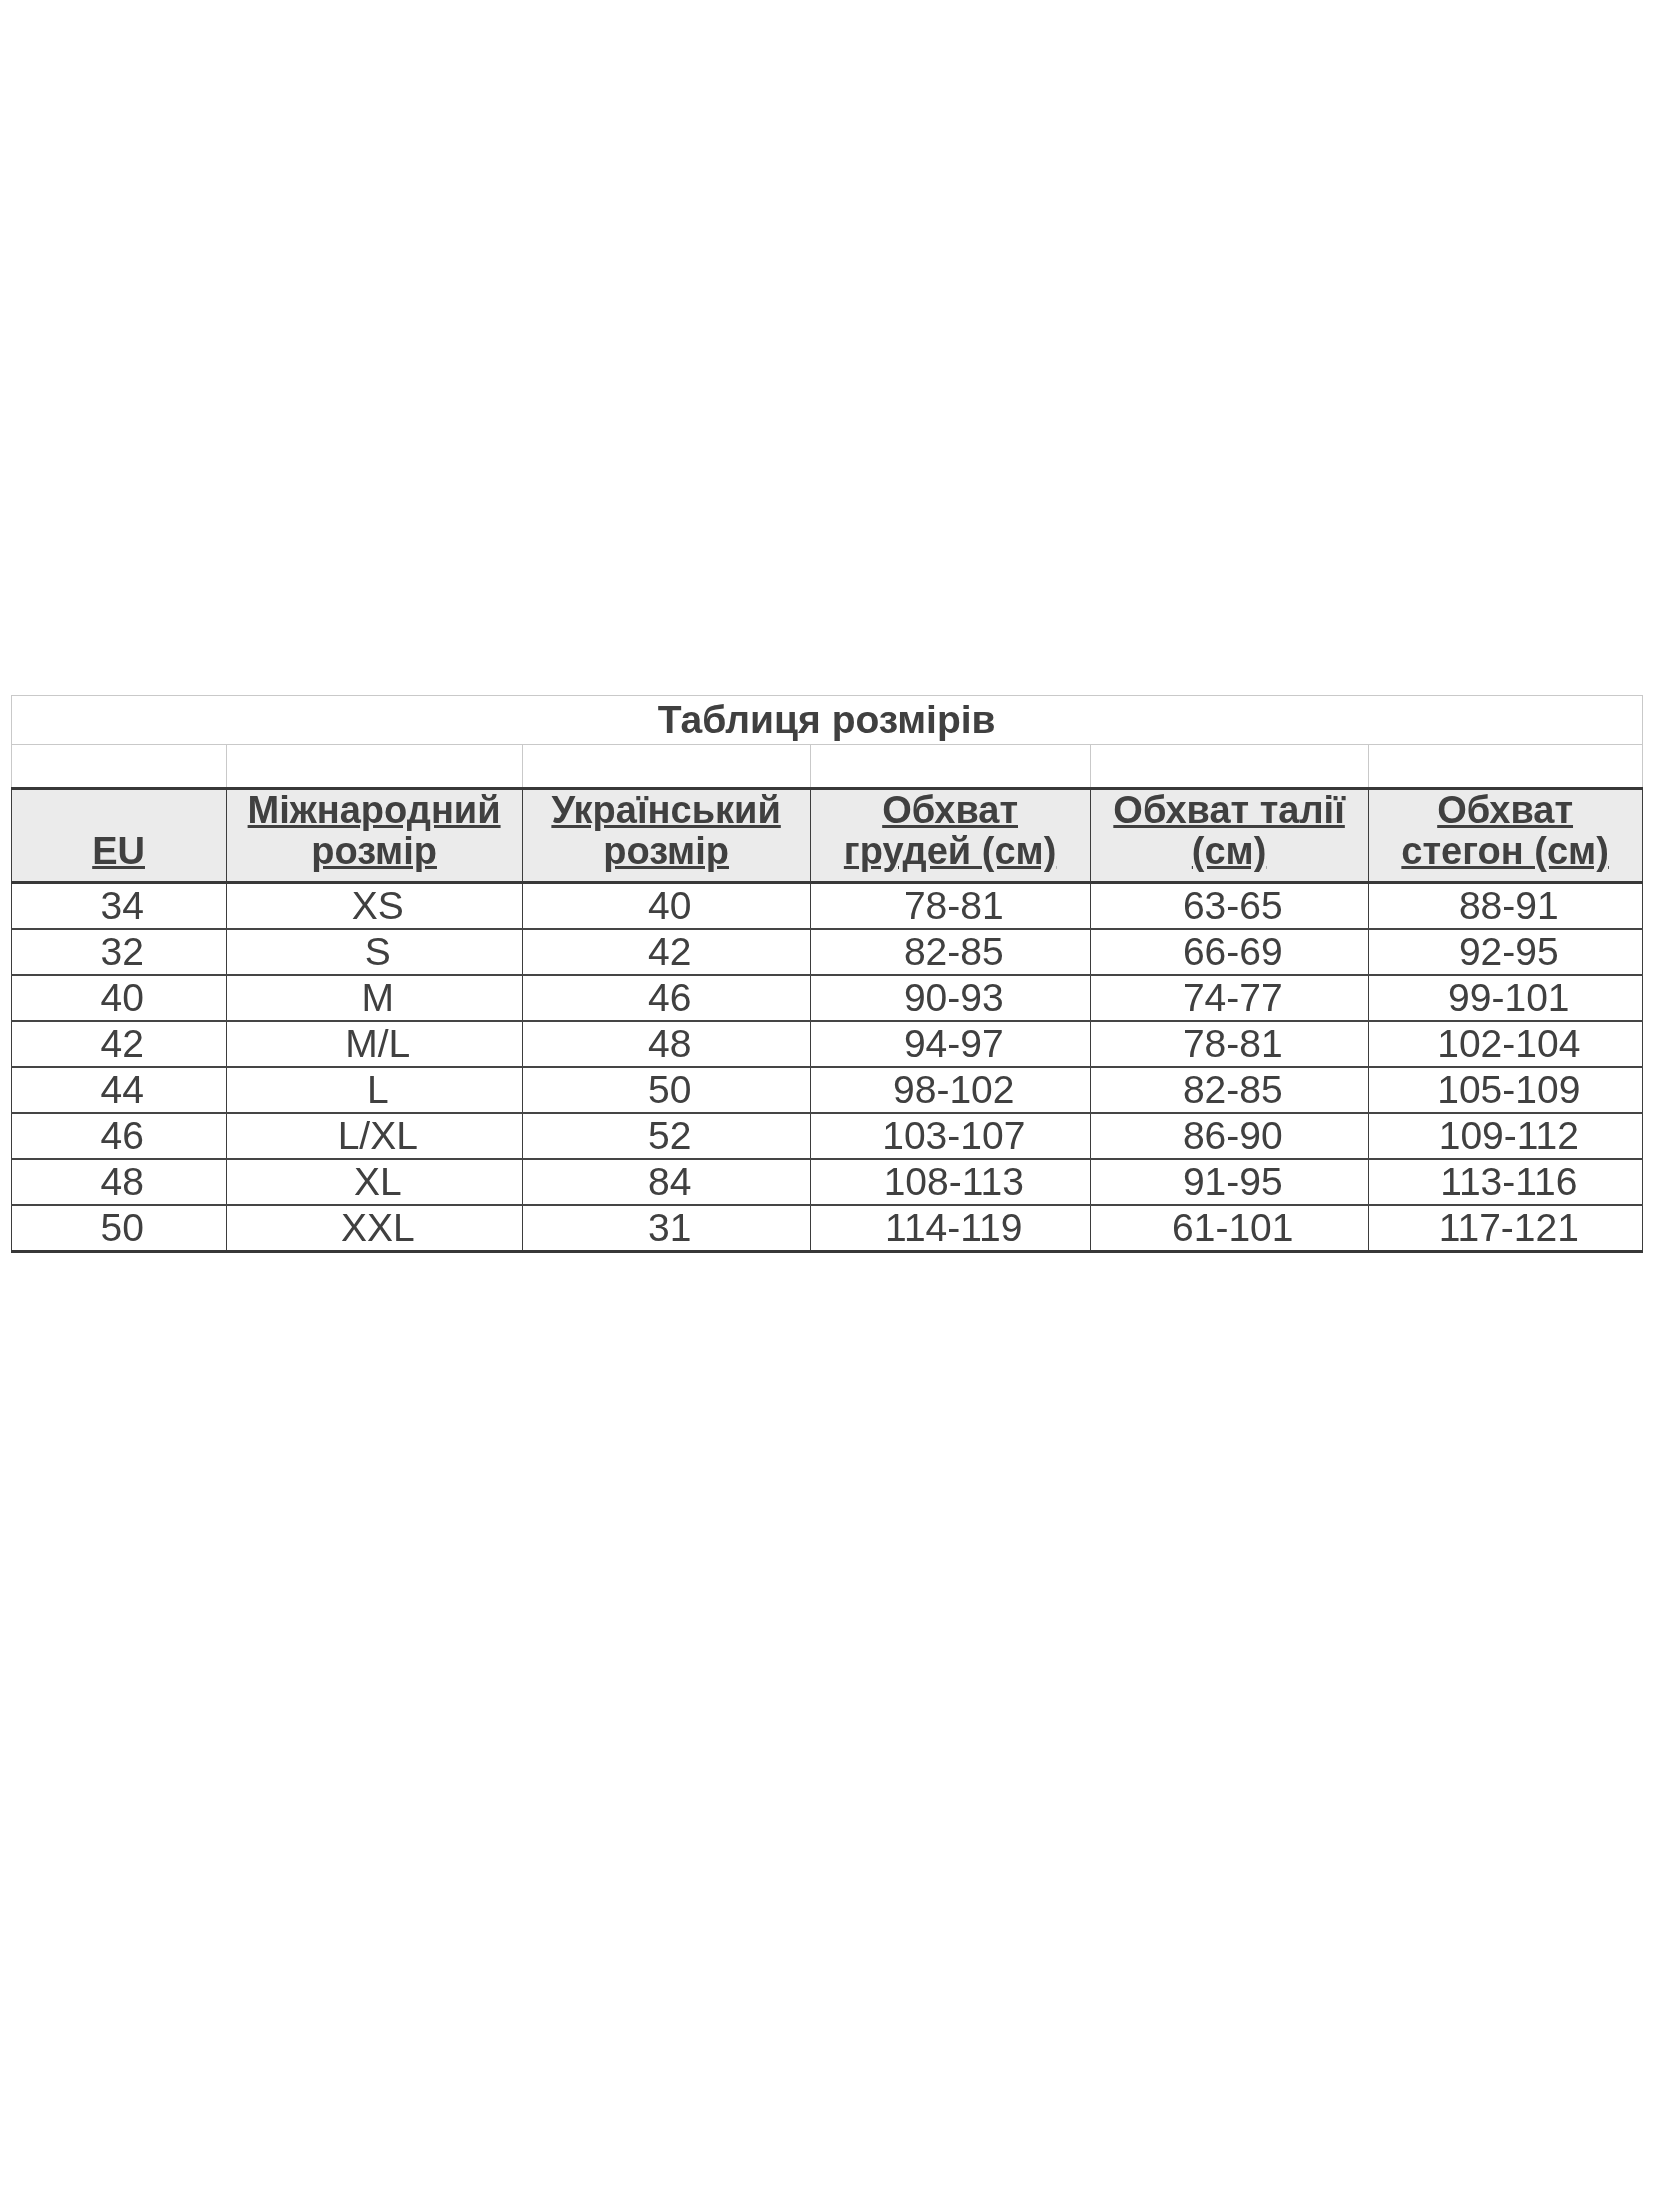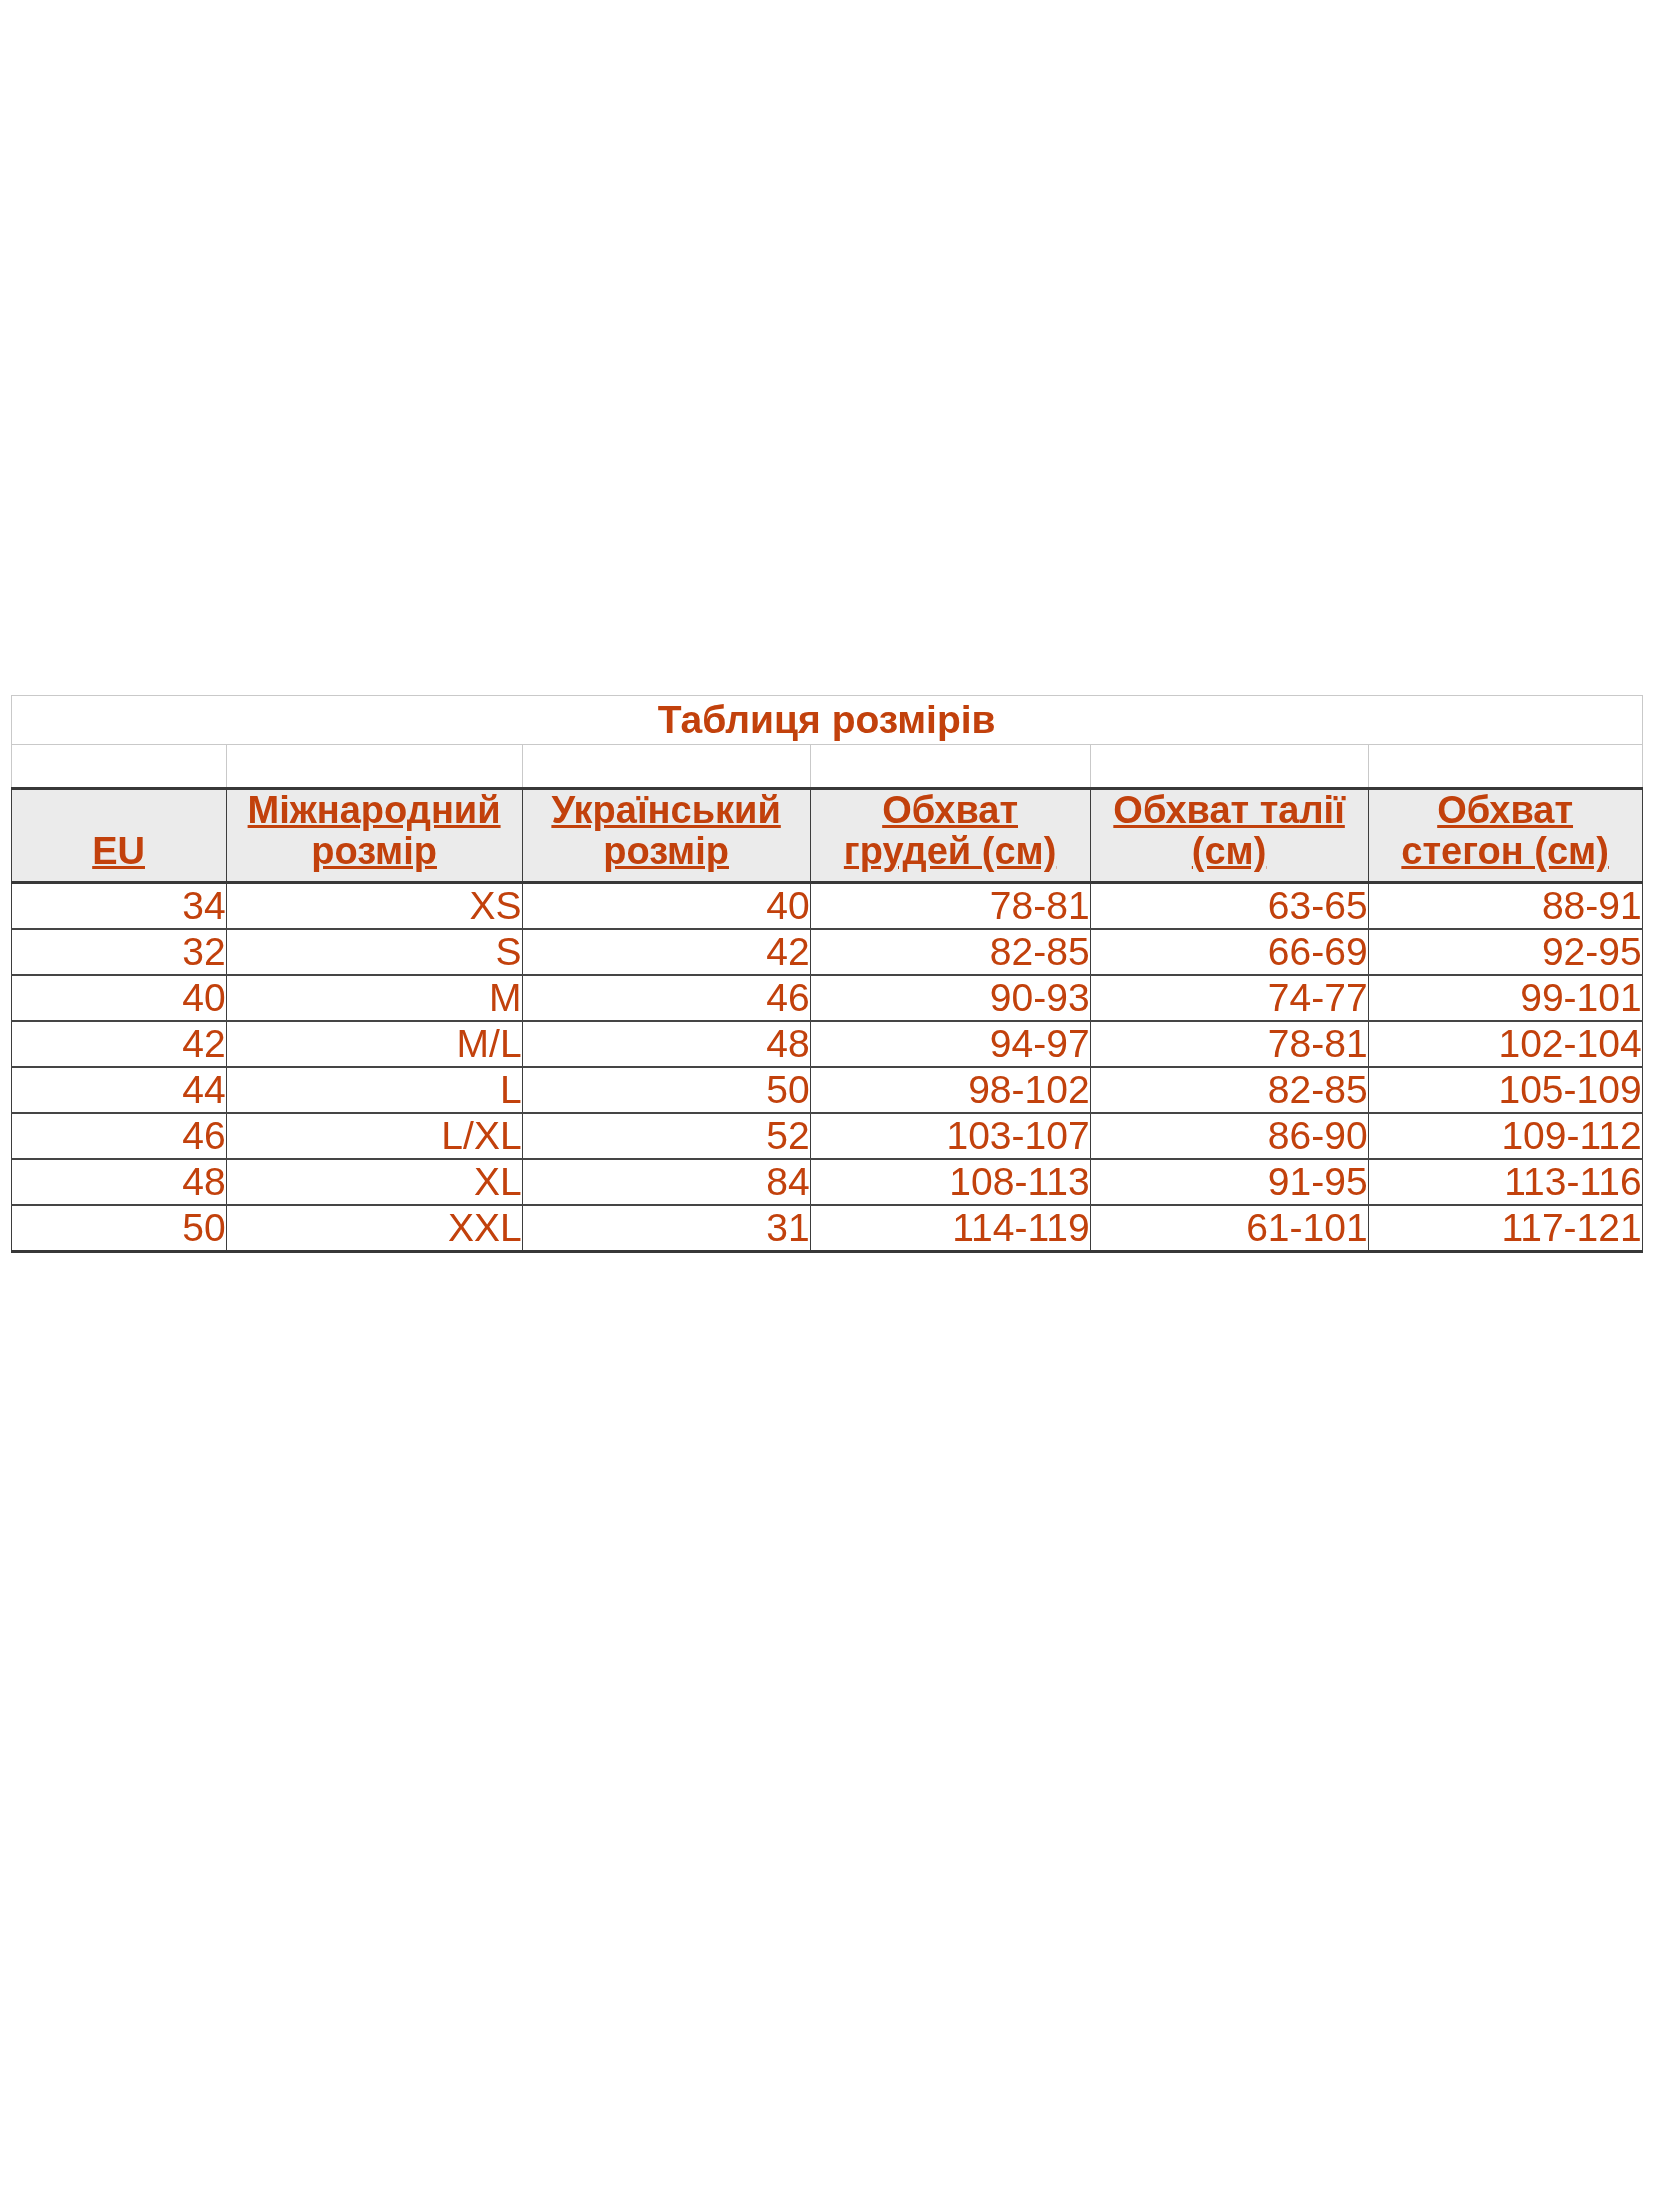--- a/index.html
+++ b/index.html
@@ -3,21 +3,21 @@
 <meta charset="utf-8">
 <style>
   * { margin: 0; padding: 0; box-sizing: border-box; }
   html, body { background: #ffffff; }
   .page {
     position: relative;
     width: 1654px;
     height: 2205px;
     background: #ffffff;
     font-family: "Liberation Sans", "DejaVu Sans", sans-serif;
-    color: #c2410c;
+    color: #404040;
     padding-left: 16px;
   }
   table.size-table {
     position: absolute;
     left: 10.6px;
     top: 695px;
     width: 1631px;
     border-collapse: collapse;
     table-layout: fixed;
   }
@@ -52,21 +52,21 @@
     padding: 0 3.3px 8.2px 3.3px;
     white-space: pre-line;
     text-decoration: underline;
   }
   
   tbody.body-rows td {
     border: 1.6px solid #3d3d3d;
     border-bottom: 2.5px solid #454545;
     height: 34px;
     font-size: 39px;
-    text-align: right;
+    text-align: center;
     vertical-align: middle;
     padding-left: 7.4px;
     background: #ffffff;
     white-space: nowrap;
   }
   tbody.body-rows tr:last-child td {
     border-bottom: 3.3px solid #383838;
   }
 </style>
 </head>

